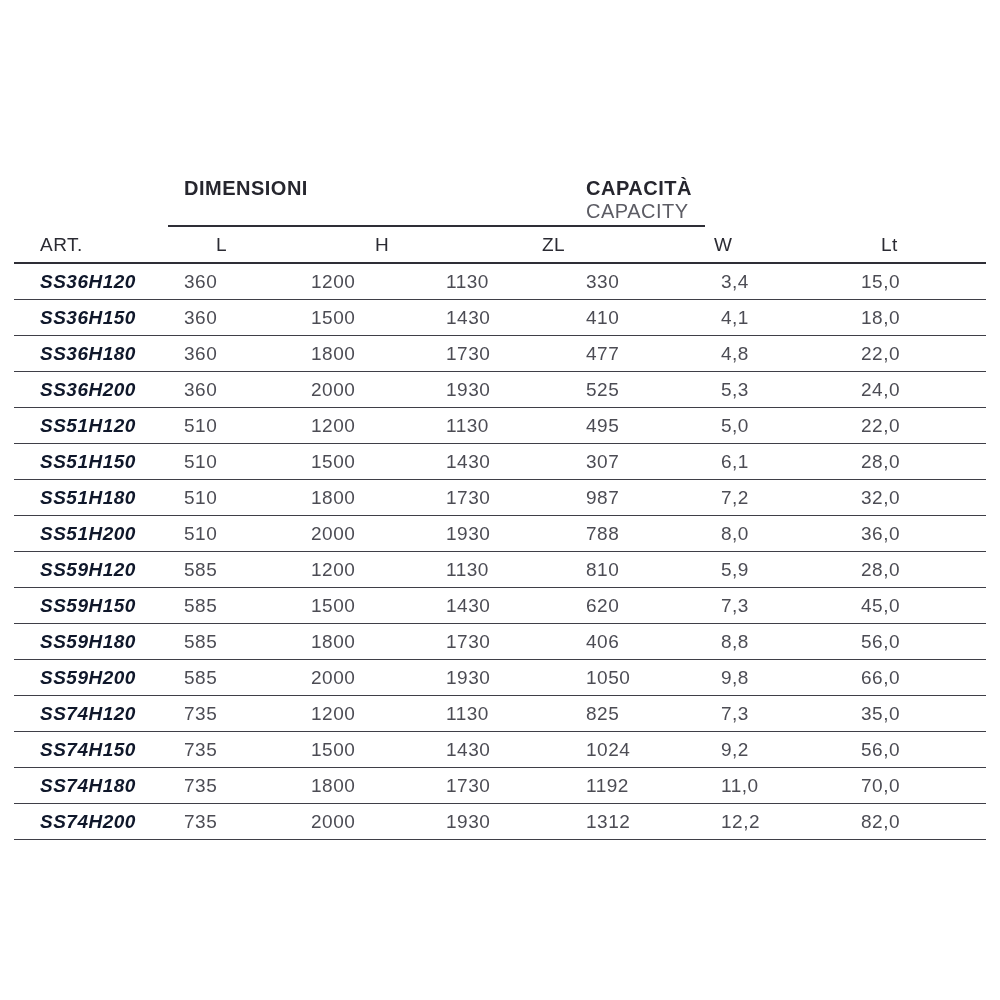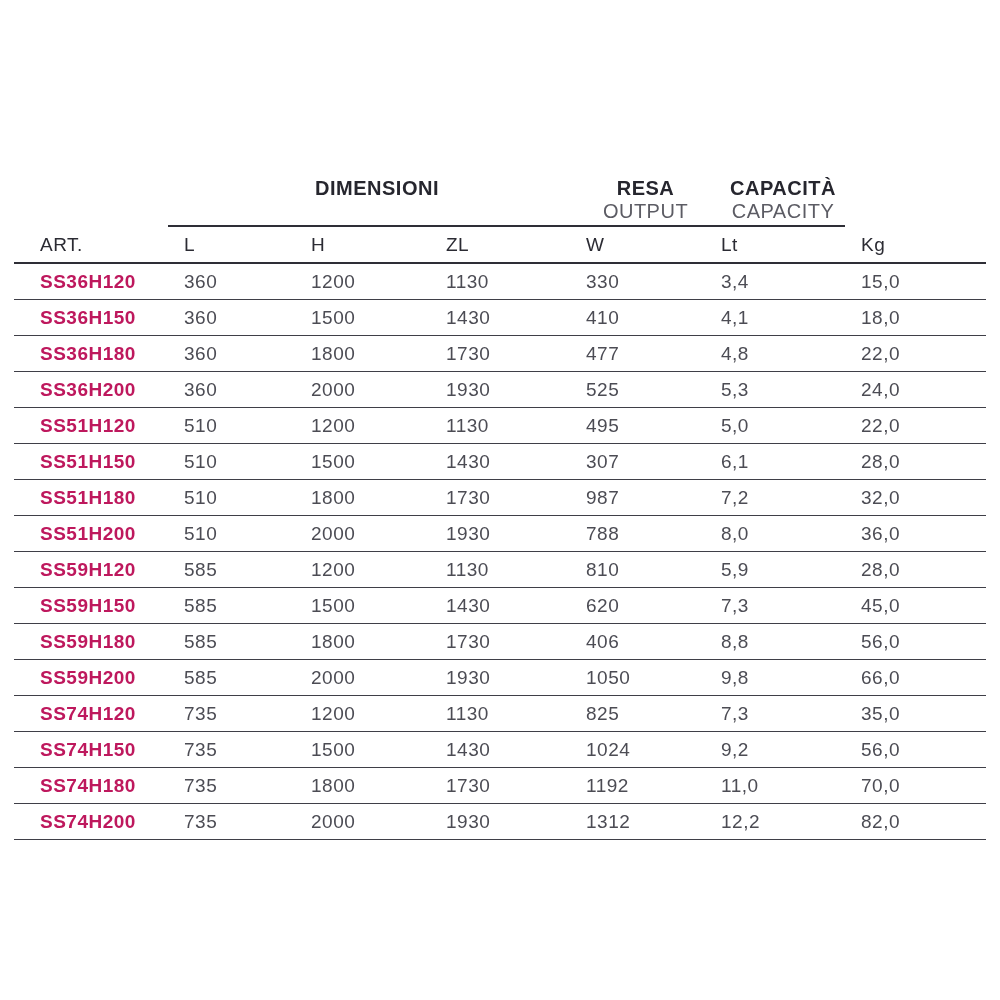--- a/index.html
+++ b/index.html
@@ -32,21 +32,20 @@
     align-items: end;
   }
   .group-cell {
     height: 100%;
     display: flex;
     flex-direction: column;
     justify-content: flex-start;
     padding: 5px 0 0 16px;
     border-bottom: 2px solid #2e2e36;
     box-sizing: border-box;
-    text-align: center;
   }
   .group-cell.span3 { grid-column: 2 / span 3; }
   .group-spacer {
     height: 100%;
     border-bottom: none;
   }
   .group-title {
     font-size: 20px;
     font-weight: 700;
     color: #26262e;
@@ -57,20 +56,21 @@
     font-size: 20px;
     font-weight: 400;
     color: #5c5c64;
     line-height: 23px;
     letter-spacing: 0.5px;
   }
   
   .subheader-row {
     height: 35px;
     border-bottom: 2px solid #2e2e36;
+    gap: 32px;
   }
   .subheader-cell {
     font-size: 19px;
     font-weight: 400;
     color: #2b2b33;
     padding-left: 16px;
     letter-spacing: 0.5px;
   }
   .subheader-cell.first { padding-left: 26px; }
   
@@ -81,38 +81,35 @@
   .cell {
     font-size: 19px;
     font-weight: 400;
     color: #4c4c54;
     padding-left: 16px;
     letter-spacing: 0.5px;
     white-space: nowrap;
   }
   .cell.art {
     font-weight: 700;
-    color: #be185d;
+    color: #0f172a;
     padding-left: 26px;
+    font-style: italic;
   }
 </style>
 </head>
 <body>
 
 <div id="canvas">
   <div id="spec-table">
 
     <div class="grid-row group-row">
       <div class="group-spacer"></div>
       <div class="group-cell span3">
         <span class="group-title">DIMENSIONI</span>
-      </div>
-      <div class="group-cell">
-        <span class="group-title">RESA</span>
-        <span class="group-subtitle">OUTPUT</span>
       </div>
       <div class="group-cell">
         <span class="group-title">CAPACITÀ</span>
         <span class="group-subtitle">CAPACITY</span>
       </div>
     </div>
 
     <div class="grid-row subheader-row">
       <div class="subheader-cell first">ART.</div>
       <div class="subheader-cell">L</div>

